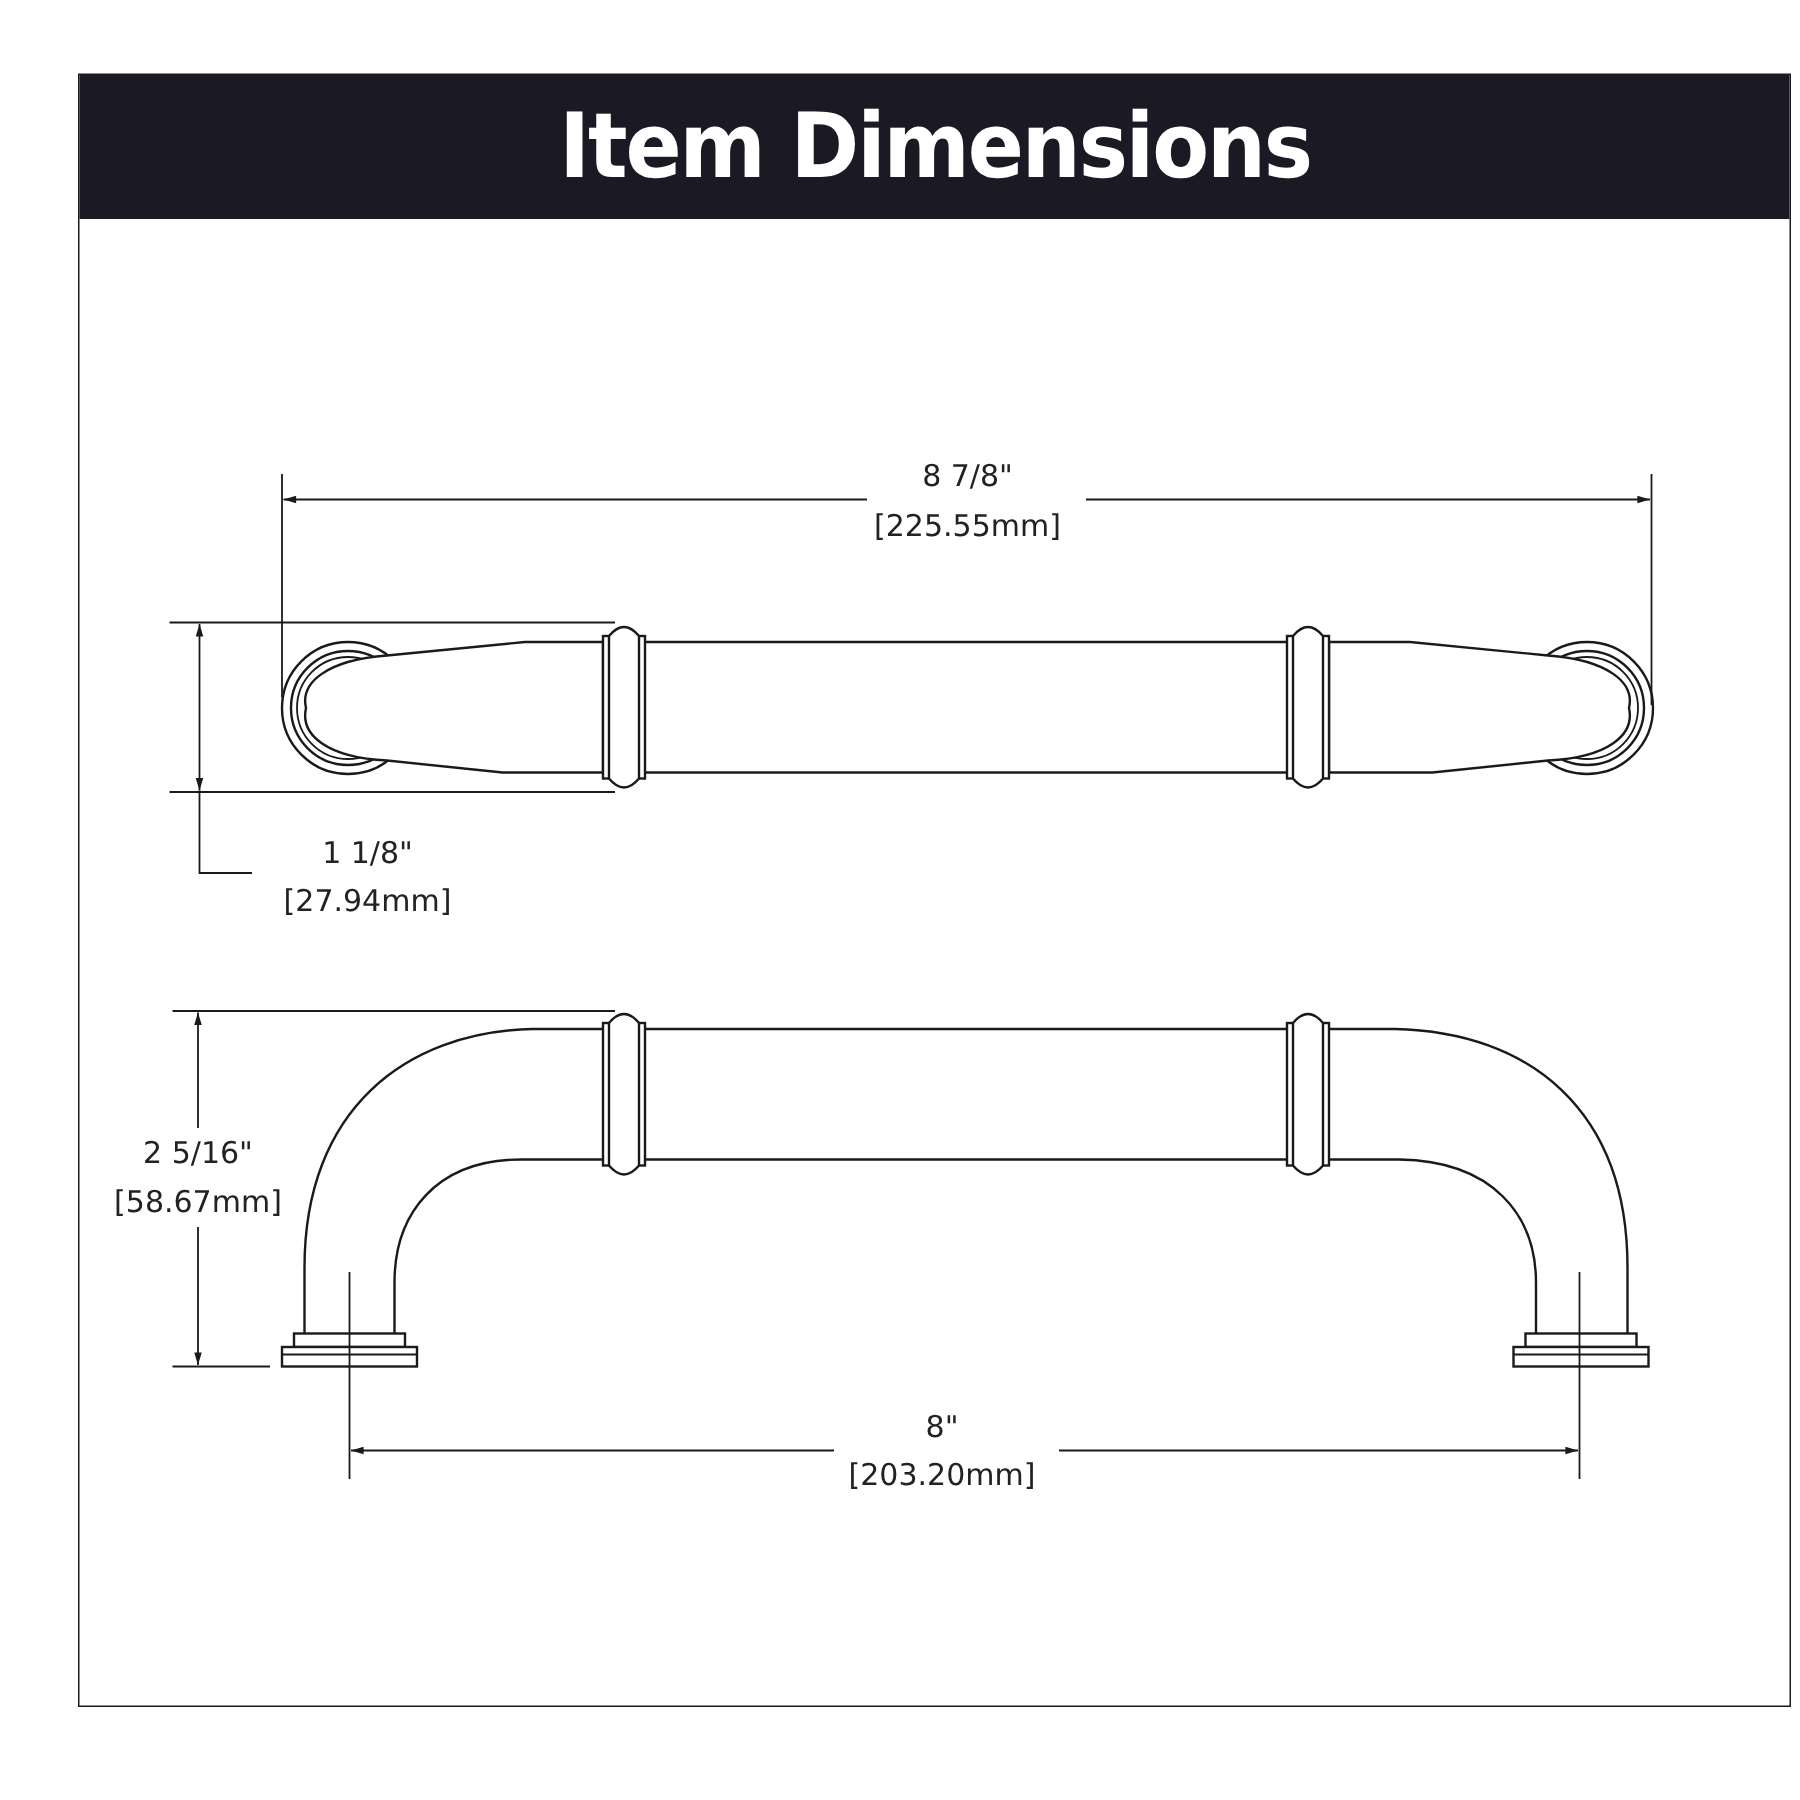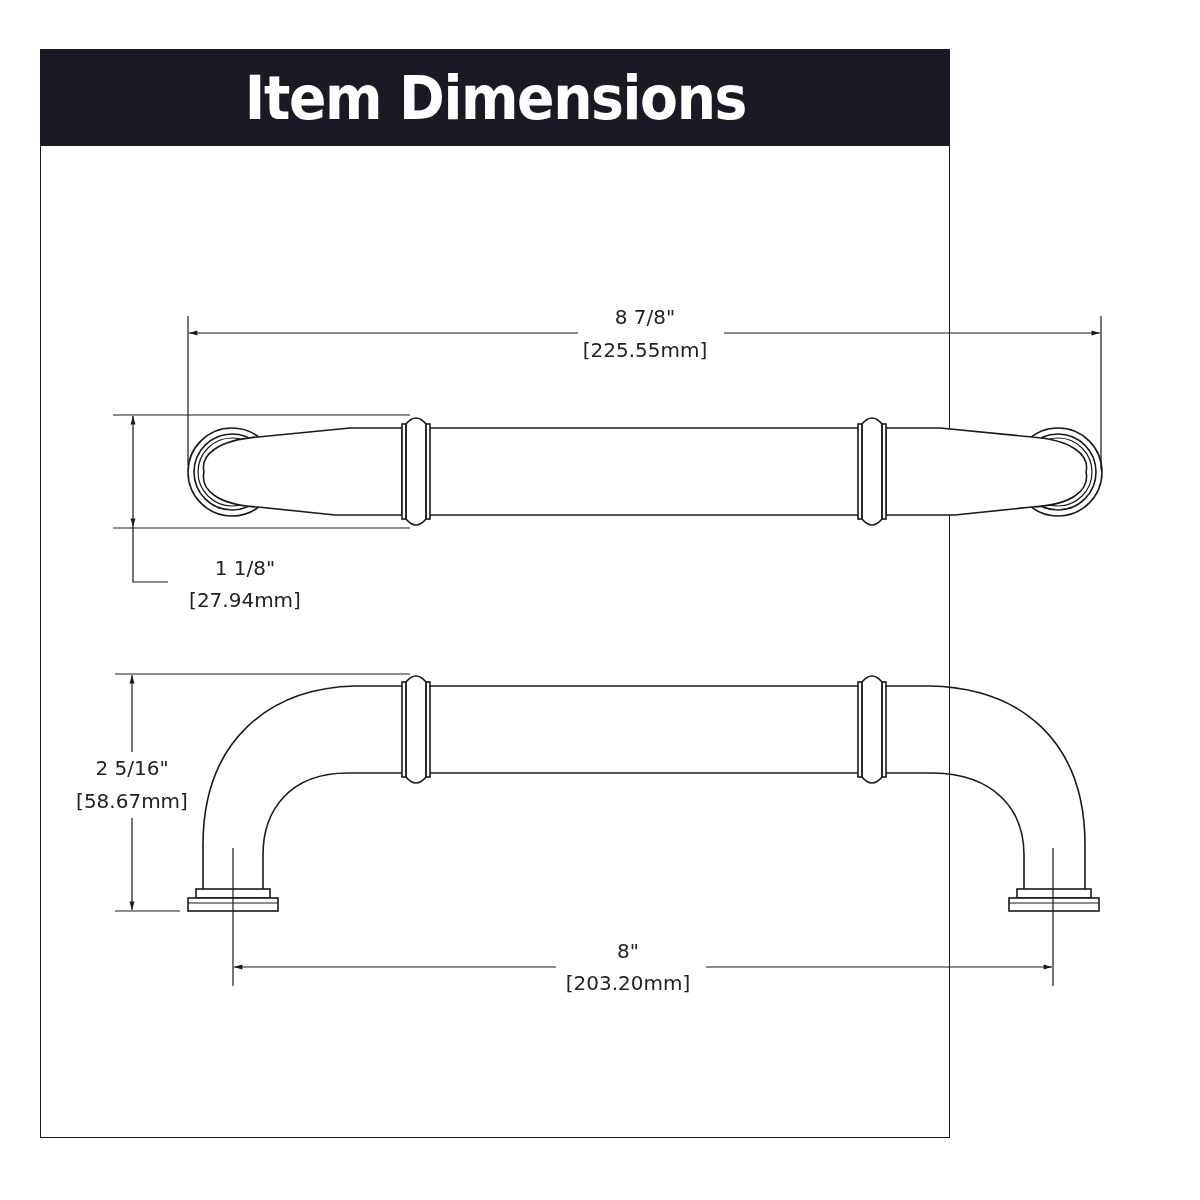--- a/index.html
+++ b/index.html
@@ -1,18 +1,18 @@
 <!DOCTYPE html>
 <html><head>
 <meta charset="utf-8">
 <style>
   html, body { margin: 0; padding: 0; background: #ffffff; }
   body { width: 1200px; height: 1200px; position: relative; overflow: hidden; }
   .frame {
-    position: absolute; left: 40px; top: 49px; width: 910px; height: 1089px;
+    position: absolute; left: 52px; top: 49px; width: 1142px; height: 1089px;
     border: 1.5px solid #1c1c1c; box-sizing: border-box; background: #fff;
   }
   .header {
     position: absolute; left: 0; top: 0; width: 100%; height: 96px;
     background: #1b1a24; display: flex; align-items: center; justify-content: center;
   }
   .header-title {
     color: #ffffff; font-family: "DejaVu Sans", sans-serif; font-weight: bold;
     font-size: 60px; letter-spacing: -1.5px; transform: scaleX(0.92);
   }

